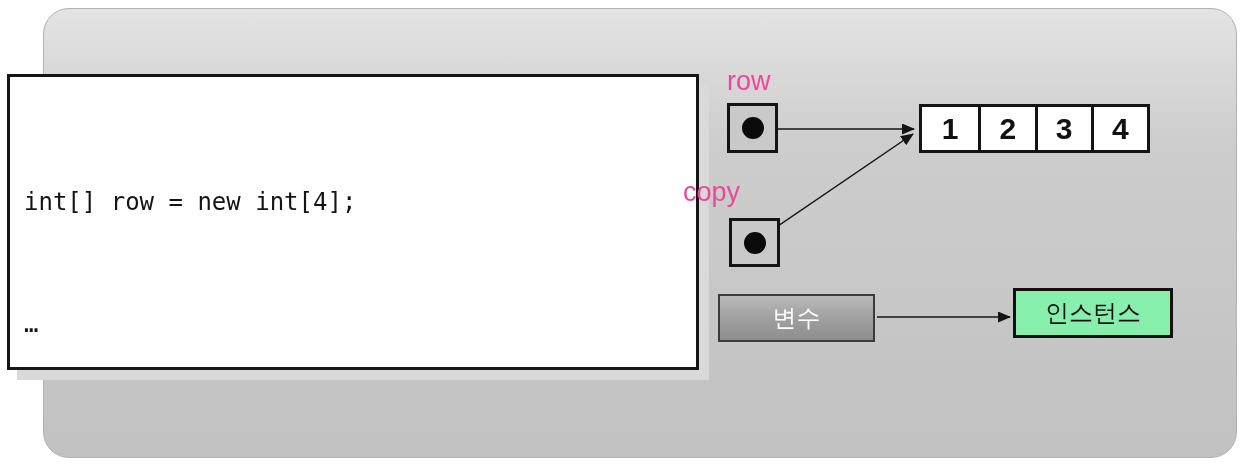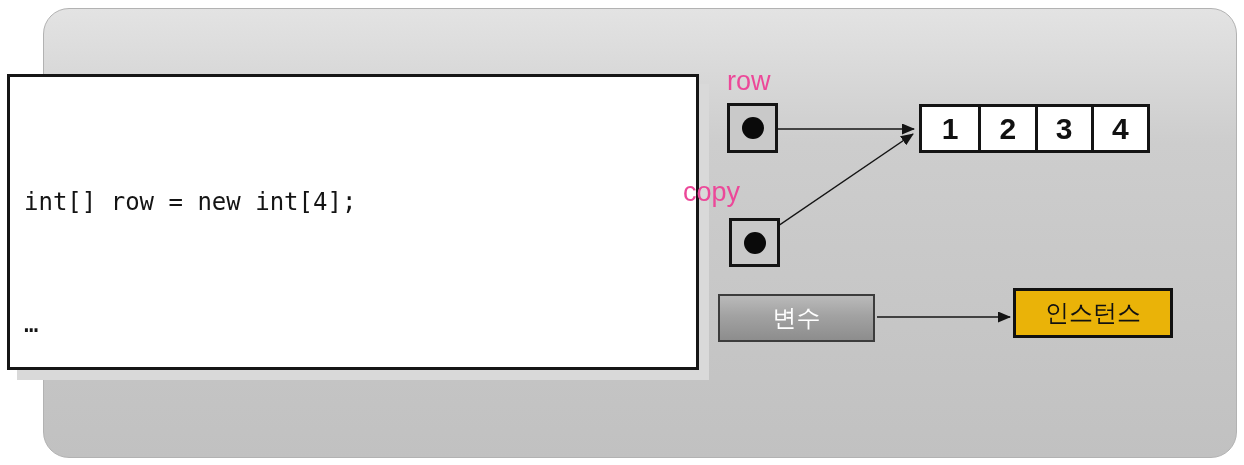--- a/index.html
+++ b/index.html
@@ -83,21 +83,21 @@
     font-size: 24px;
     display: flex;
     align-items: center;
     justify-content: center;
   }
   .inst-box {
     position: absolute;
     left: 1013px; top: 288px;
     width: 160px; height: 50px;
     border: 3px solid #111111;
-    background: #eab308;
+    background: #86efac;
     color: #111111;
     font-size: 24px;
     display: flex;
     align-items: center;
     justify-content: center;
   }
   .arrow-layer {
     position: absolute;
     left: 0; top: 0;
     width: 1244px; height: 465px;

